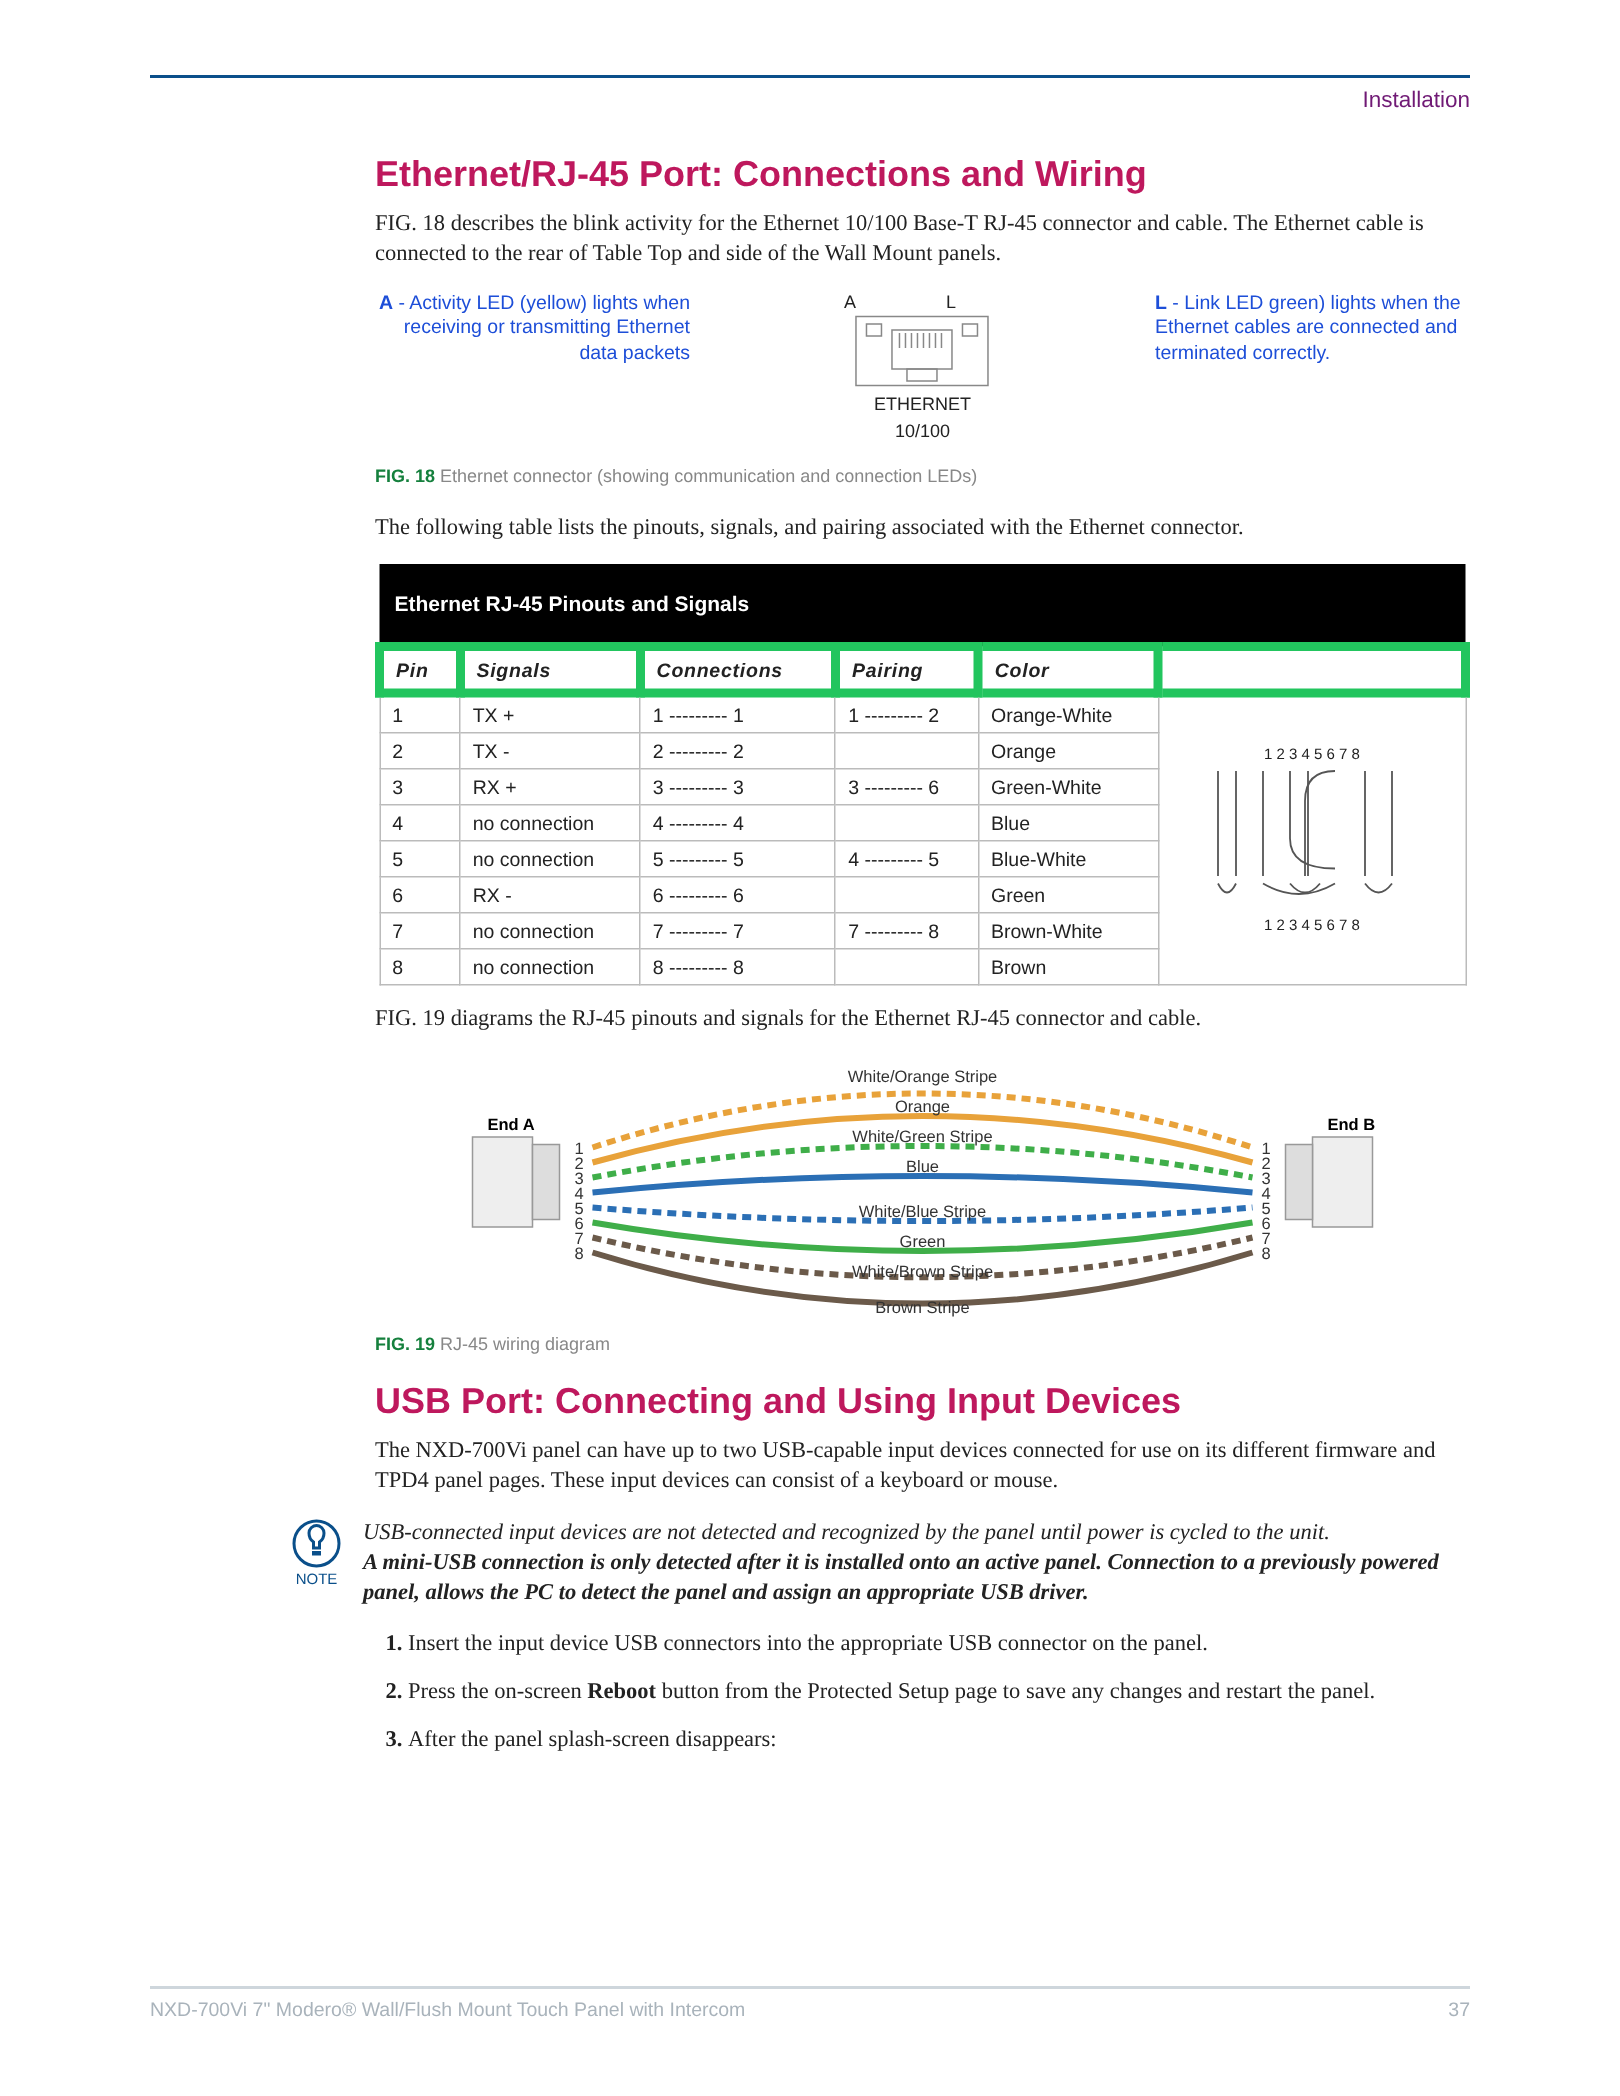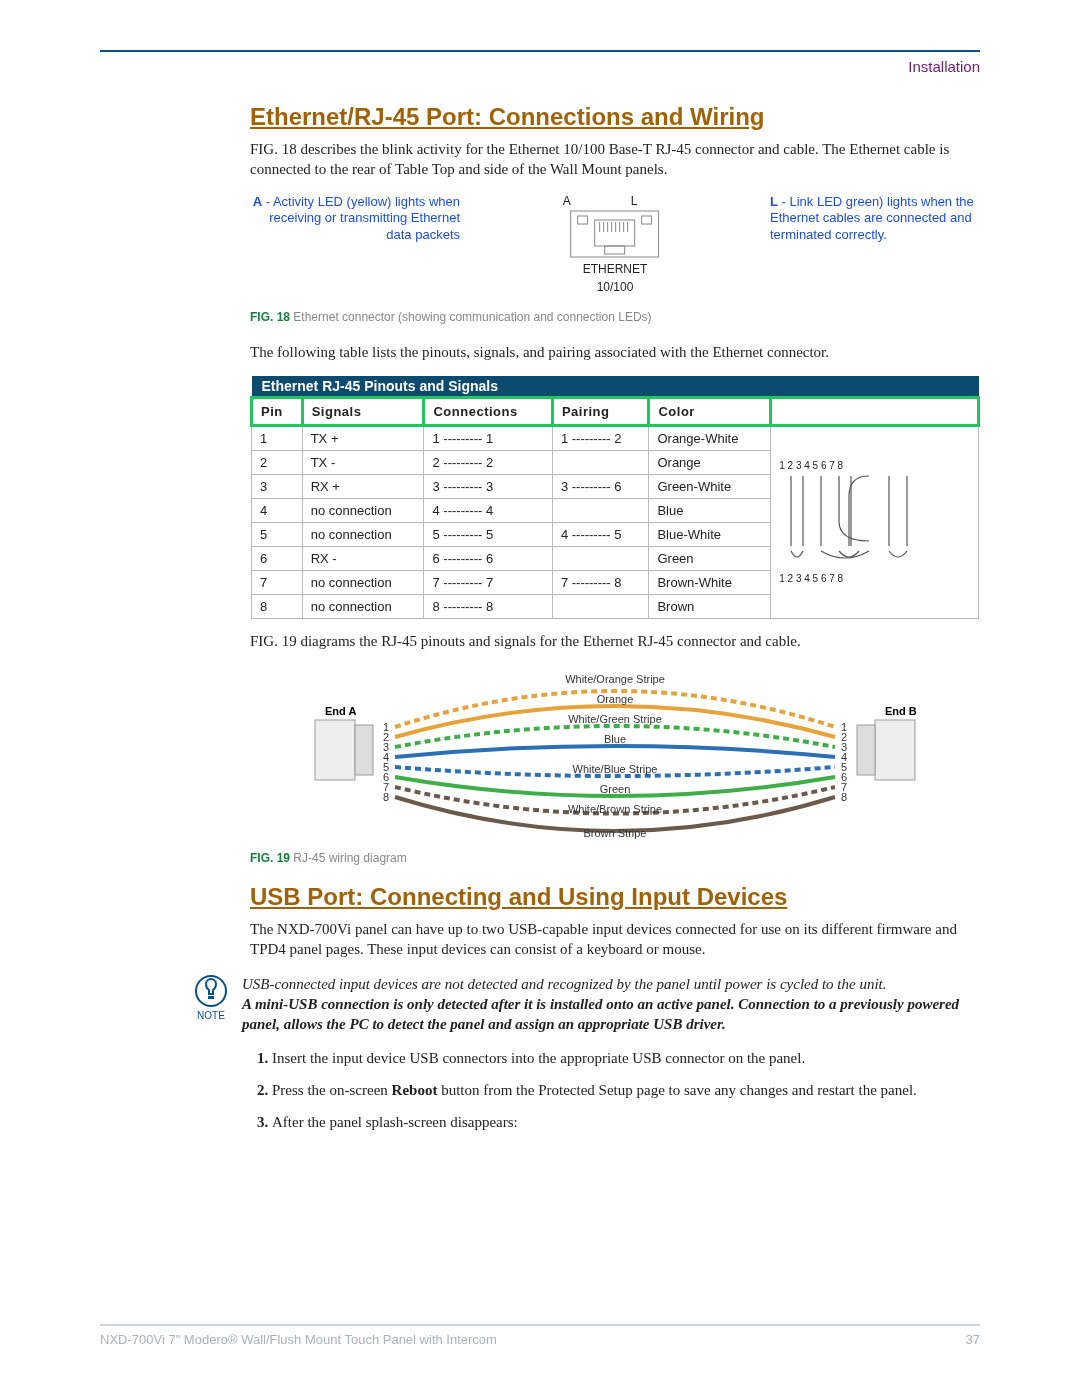--- a/index.html
+++ b/index.html
@@ -25,26 +25,25 @@
     text-align: right;
     color: #701a75;
     font-family: Arial, sans-serif;
     font-size: 15px;
     margin-bottom: 28px;
   }
   .content {
     margin-left: 150px;
   }
   h2.doc-h2 {
-    color: #a16207;
+    color: #be185d;
     font-family: Arial, sans-serif;
     font-weight: 600;
     font-size: 24px;
     margin: 0 0 8px 0;
-    text-decoration: underline;
   }
   p.body {
     font-size: 15px;
     line-height: 1.35;
     margin: 6px 0 14px 0;
   }
   .fig18 {
     position: relative;
     height: 110px;
   }
@@ -77,44 +76,45 @@
     margin: 6px 0 18px 0;
   }
   .fig-caption b { color:#15803d; font-weight:bold;}
   table.pinout {
     border-collapse: collapse;
     width: 100%;
     font-family: Arial, sans-serif;
     font-size: 13px;
   }
   table.pinout th.title {
-    background: #0c4a6e;
+    background: #000000;
     color: #fff;
     text-align: left;
-    padding: 2px 10px;
+    padding: 18px 10px;
     font-size: 14px;
     font-weight: bold;
     margin-top: 48px;
   }
   table.pinout th.col {
     background: #fff;
     text-align: left;
     padding: 5px 8px;
-    border: 3px solid #22c55e;
+    border: 6px solid #22c55e;
     font-weight: bold;
     letter-spacing: 0.5px;
+    font-style: italic;
   }
   table.pinout td {
     border: 1px solid #bbb;
     padding: 4px 8px;
     vertical-align: middle;
   }
   td.diag {
     vertical-align: middle;
-    text-align:left;
+    text-align:center;
     padding: 6px;
   }
   .pin-diagram {
     font-family: Arial, sans-serif;
     font-size: 10px;
   }
   .wiring {
     text-align: center;
     margin: 14px 0 4px 0;
   }

